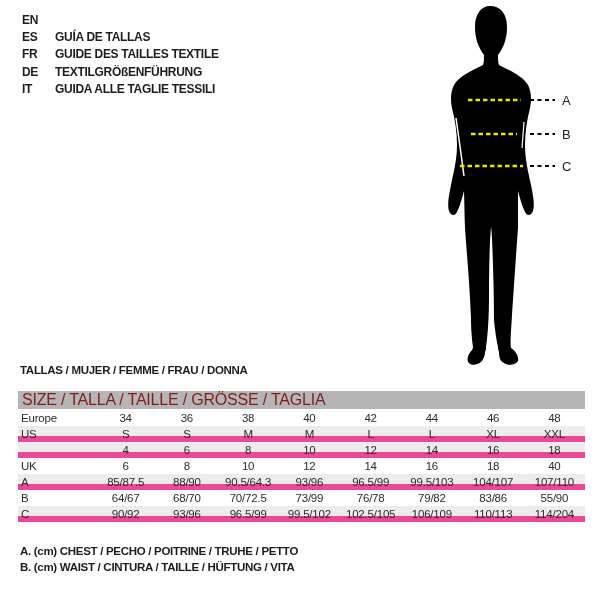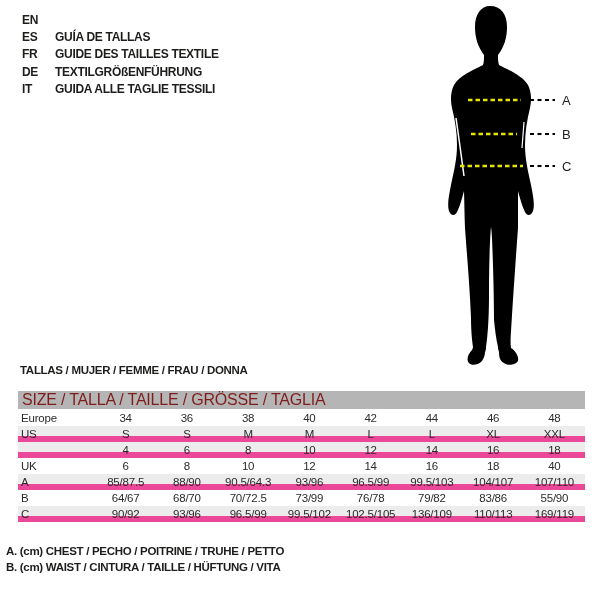--- a/index.html
+++ b/index.html
@@ -28,21 +28,21 @@
   
   .woman-title{position:absolute;left:20px;top:364px;font-weight:bold;font-size:11.5px;letter-spacing:-0.3px;}
   
   .size-table{position:absolute;left:18px;top:391px;width:567px;font-size:11.5px;letter-spacing:-0.2px;color:#2b2b2b;}
   .table-header{background:var(--header-bg);height:18px;line-height:18px;padding-left:4px;font-size:16px;color:#7f1d1d;margin-bottom:1px;}
   .t-row{display:flex;height:16px;line-height:16px;}
   .t-row.striped{background:var(--stripe-bg);border-bottom:6px solid #ec4899;}
   .t-label{width:77px;padding-left:3px;}
   .t-cell{flex:1;text-align:center;}
   
-  .legend{position:absolute;left:6px;top:545px;}
+  .legend{position:absolute;left:20px;top:545px;}
   .legend-line{font-weight:bold;font-size:11.5px;height:16.3px;letter-spacing:-0.3px;}
 </style>
 </head>
 <body>
 
 <div class="page">
 
   <div class="langs">
     <div class="lang-row">
       <span class="lang-code">EN</span>
@@ -203,23 +203,23 @@
       <span class="t-cell">55/90</span>
     </div>
 
     <div class="t-row striped">
       <span class="t-label">C</span>
       <span class="t-cell">90/92</span>
       <span class="t-cell">93/96</span>
       <span class="t-cell">96.5/99</span>
       <span class="t-cell">99.5/102</span>
       <span class="t-cell">102.5/105</span>
-      <span class="t-cell">136/109</span>
+      <span class="t-cell">106/109</span>
       <span class="t-cell">110/113</span>
-      <span class="t-cell">169/119</span>
+      <span class="t-cell">114/204</span>
     </div>
   </div>
 
   <div class="legend">
     <div class="legend-line">A. (cm) CHEST / PECHO / POITRINE / TRUHE / PETTO</div>
     <div class="legend-line">B. (cm) WAIST / CINTURA / TAILLE / HÜFTUNG / VITA</div>
   </div>
 
 </div>
 

